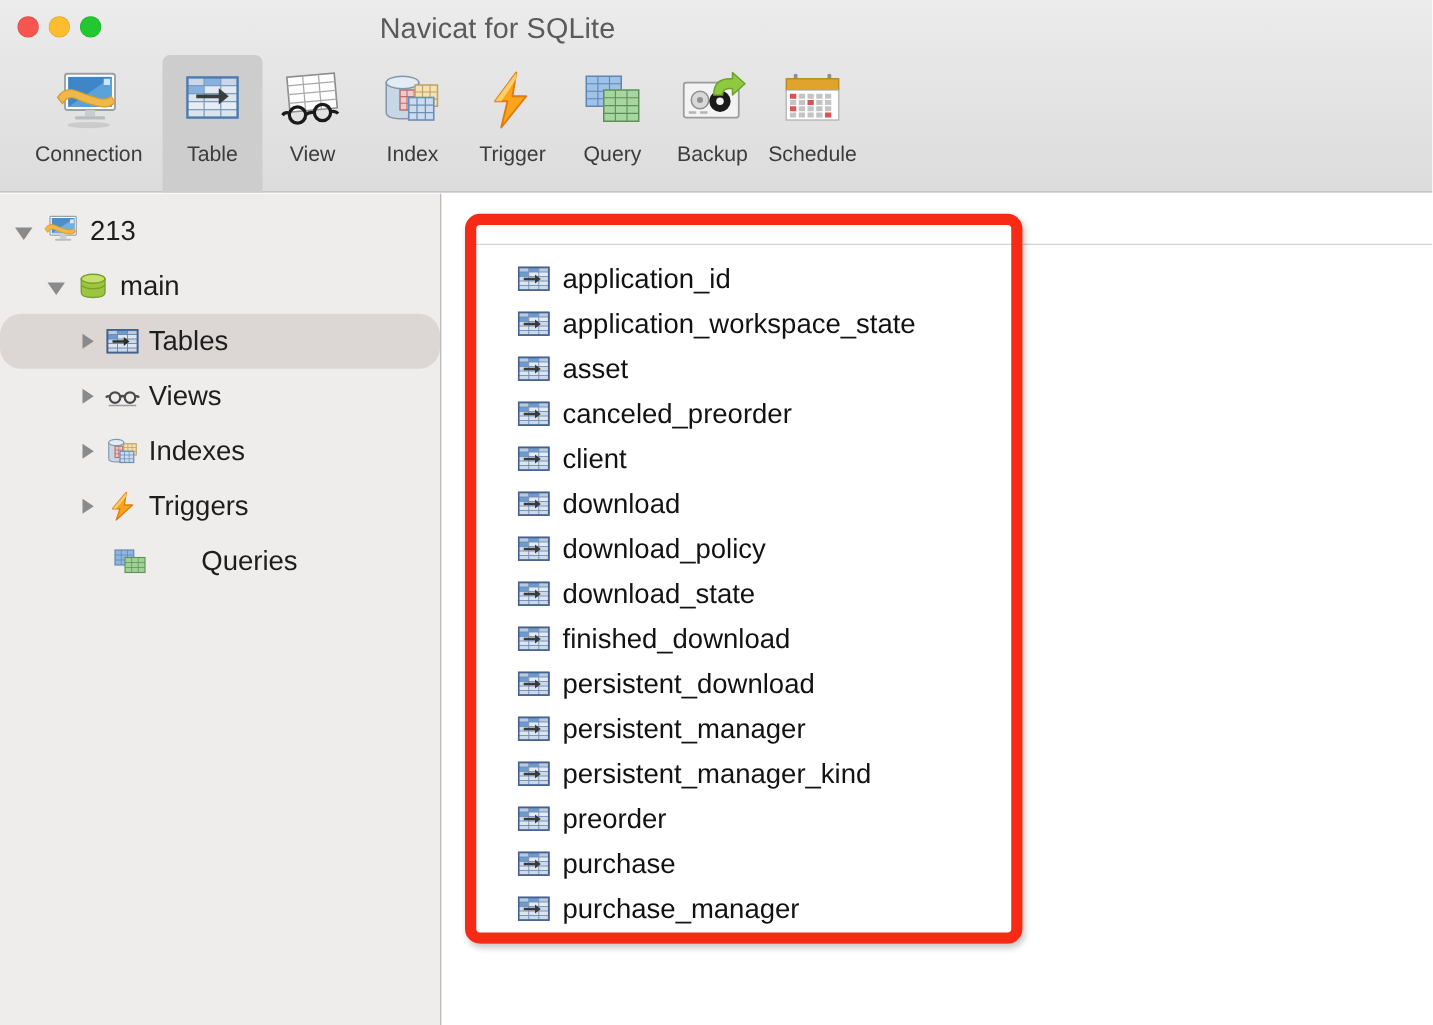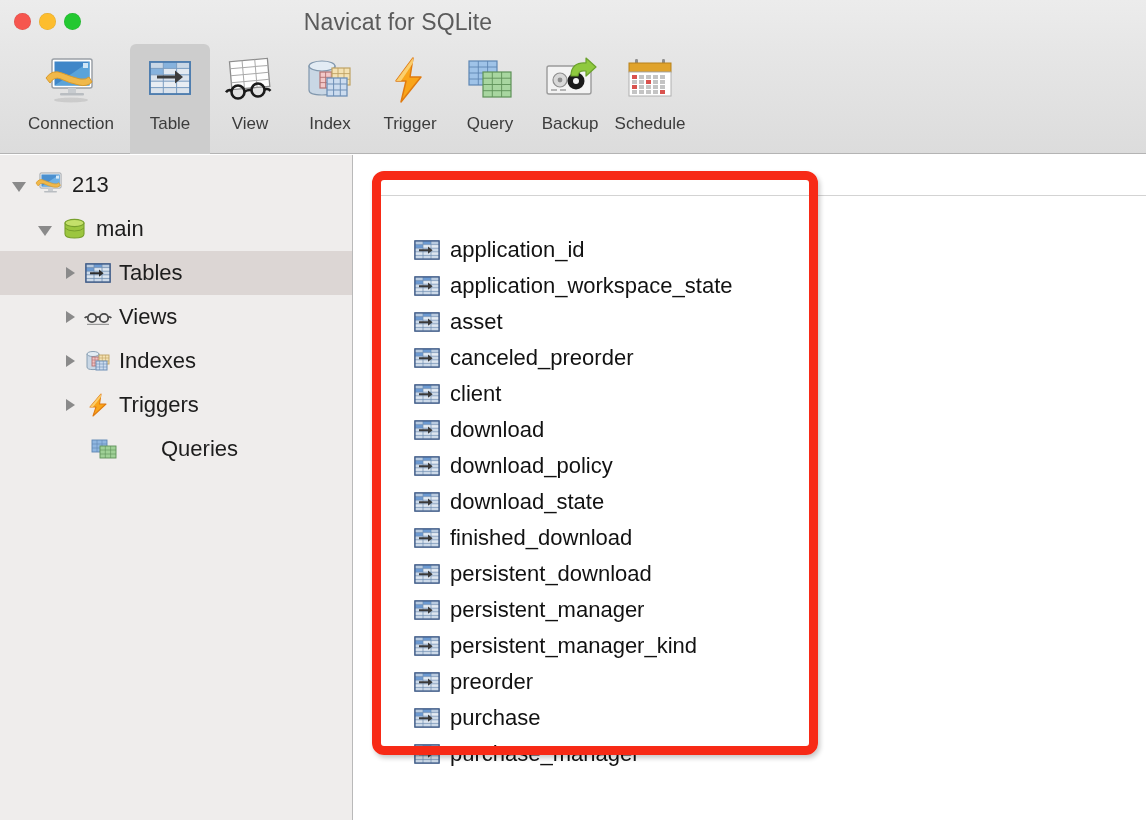--- a/index.html
+++ b/index.html
@@ -105,25 +105,25 @@
     border-top: 10px solid #8a8a8a;
     border-bottom: 0;
     margin-top: 3px;
   }
   .row .ic { flex: none; margin-right: 7px; display:flex; align-items:center; }
   .row .lbl { white-space: nowrap; }
 
   
   .lvl0 { padding-left: 12px; }
   .lvl1 { padding-left: 38px; }
-  .lvl2 { padding-left: 66px; }
+  .lvl2 { padding-left: 66px; border-radius: 17px; }
   .lvl2n { padding-left: 90px; gap: 36px; }
 
   
-  .tbl-list { padding-top: 77px; padding-left: 42px; }
+  .tbl-list { padding-top: 50px; padding-left: 42px; }
   .tbl-row {
     height: 36px; display: flex; align-items: center;
     font-size: 22px; color: #121212;
   }
   .tbl-row .ic { flex: none; margin-right: 10px; display:flex; }
   .tbl-row .nm { white-space: nowrap; }
 
   
   .annot {
     position: absolute;

